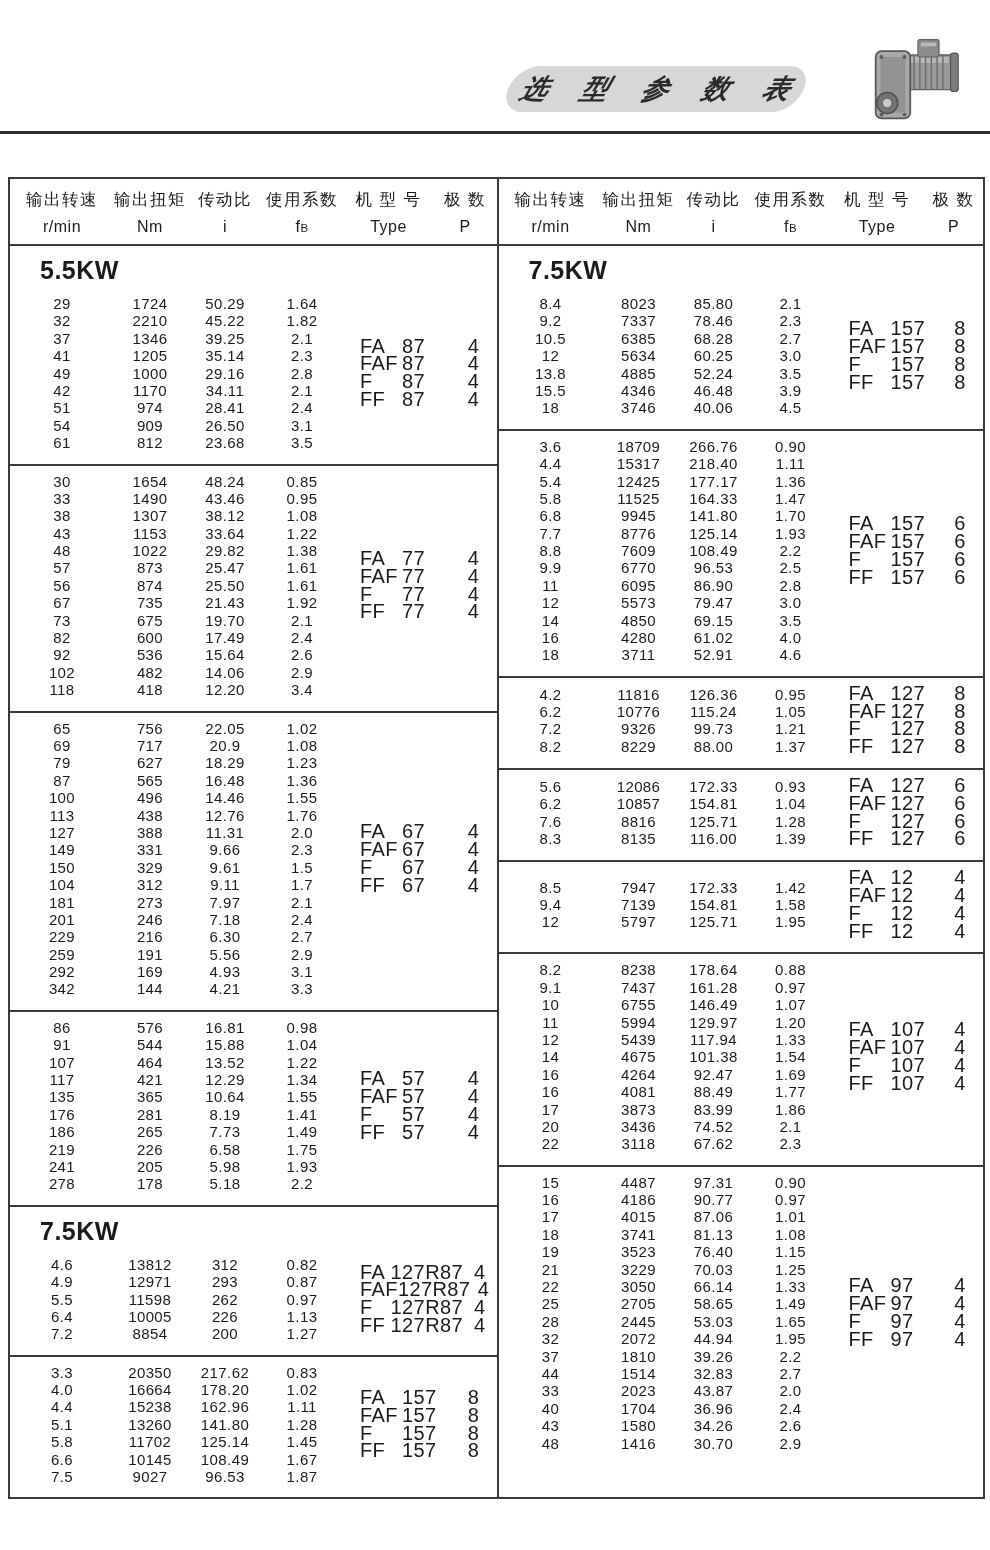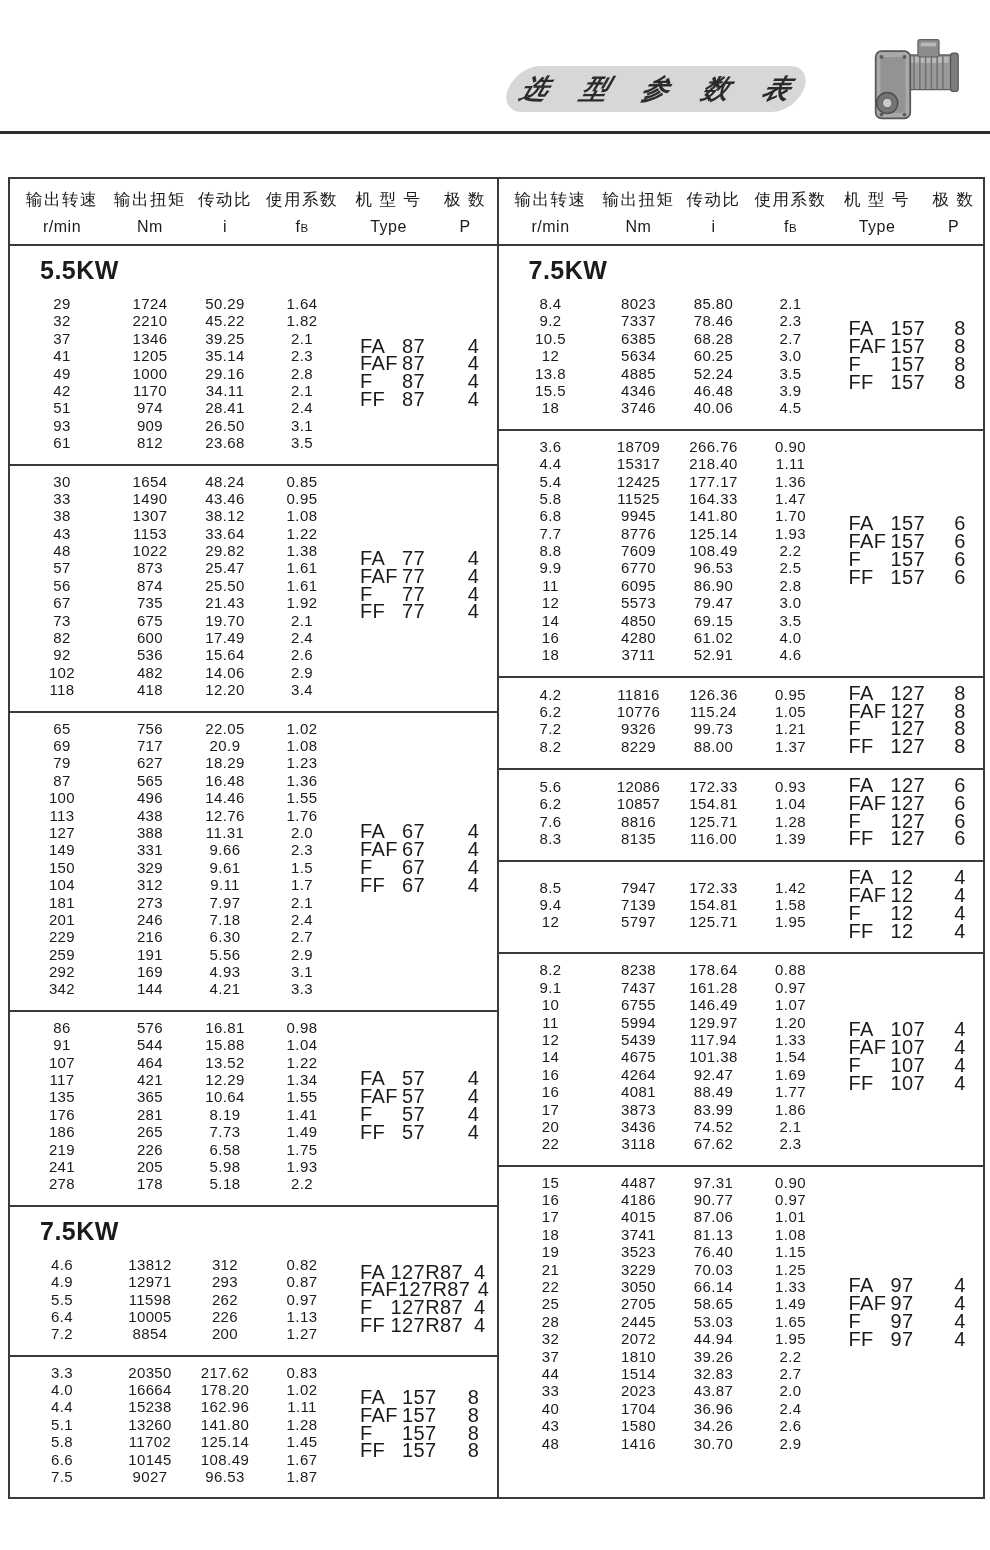--- a/index.html
+++ b/index.html
@@ -160,21 +160,21 @@
                         </div>
 
                         <div class="row">
                           <span>51</span>
                           <span>974</span>
                           <span>28.41</span>
                           <span>2.4</span>
                         </div>
 
                         <div class="row">
-                          <span>93</span>
+                          <span>54</span>
                           <span>909</span>
                           <span>26.50</span>
                           <span>3.1</span>
                         </div>
 
                         <div class="row">
                           <span>61</span>
                           <span>812</span>
                           <span>23.68</span>
                           <span>3.5</span>

